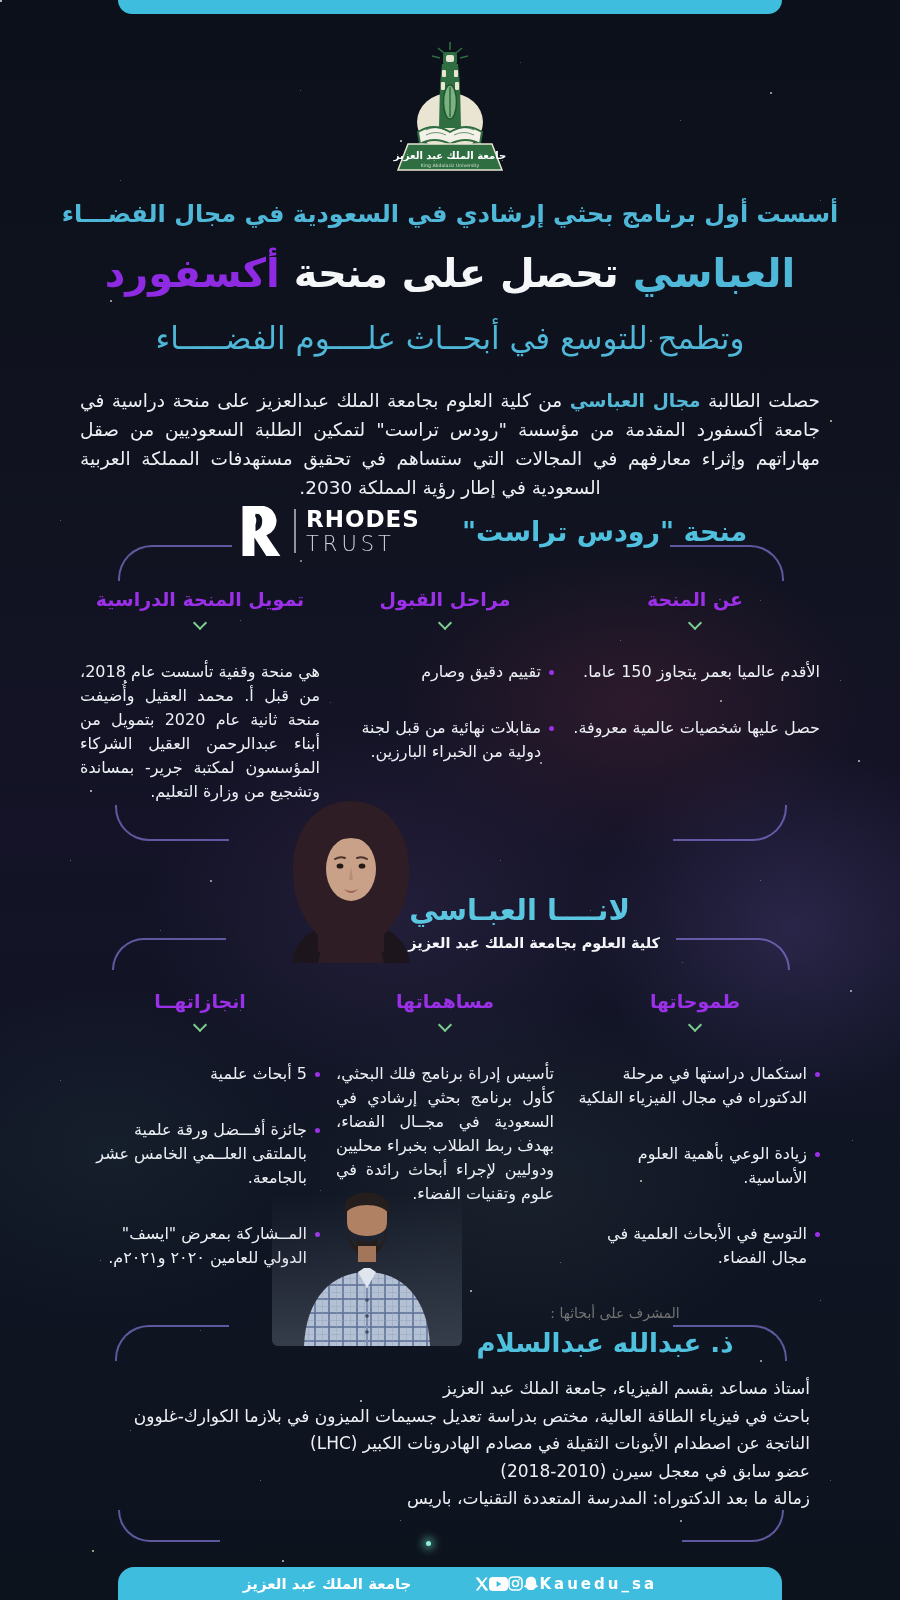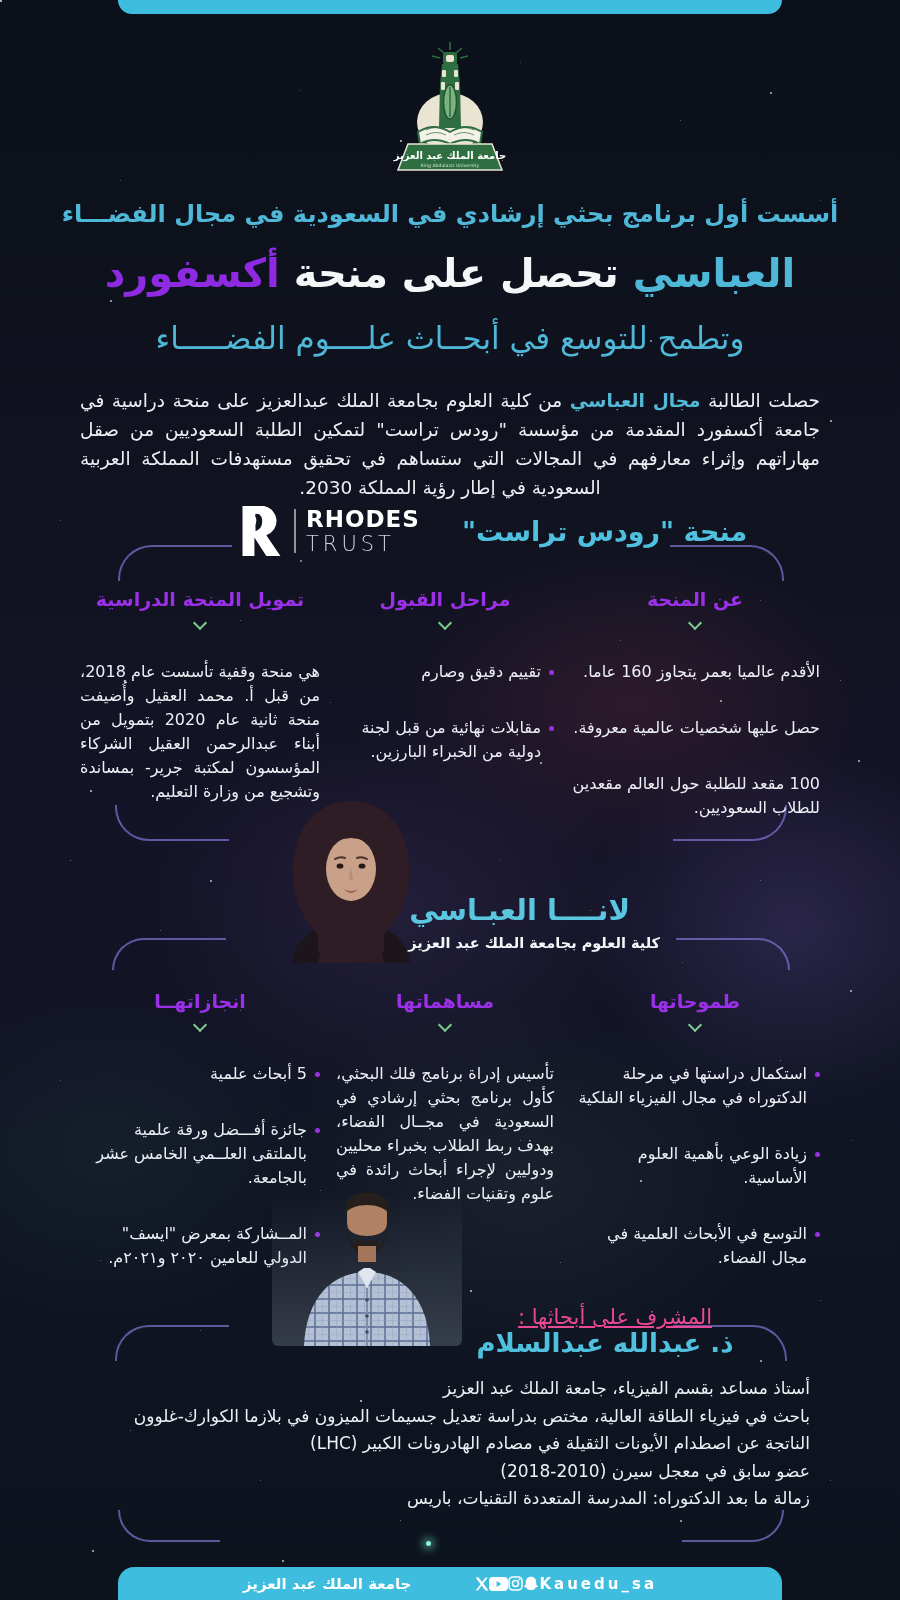--- a/index.html
+++ b/index.html
@@ -87,22 +87,22 @@
   .dot{flex:0 0 auto;width:5px;height:5px;border-radius:50%;background:#9b30e8;margin-top:10px;}
   .col.justify .li{text-align:justify;text-align-last:right;}
   
   .lana-photo{position:absolute;left:272px;top:795px;}
   .lana-name{position:absolute;left:430px;top:893px;width:200px;text-align:left;color:#5bc6e0;
     font-size:29px;font-weight:bold;direction:rtl;white-space:nowrap;}
   .lana-sub{position:absolute;left:400px;top:935px;width:260px;text-align:right;color:#f4f6f8;
     font-size:14.5px;font-weight:bold;direction:rtl;}
   
   .sup-photo{position:absolute;left:252px;top:1180px;}
-  .sup-label{position:absolute;left:470px;top:1305px;width:290px;text-align:center;color:#ec4899;
-    font-size:21px;direction:rtl;text-decoration:underline;}
+  .sup-label{position:absolute;left:470px;top:1305px;width:290px;text-align:center;color:#737373;
+    font-size:14px;direction:rtl;}
   .sup-name{position:absolute;left:440px;top:1328px;width:330px;text-align:center;color:#4fc0dd;
     font-size:26px;font-weight:bold;direction:rtl;}
   .sup-bio{position:absolute;left:90px;top:1375px;width:720px;direction:rtl;}
   .sup-bio .li{font-size:17px;line-height:27.5px;margin:0;text-align:right;}
 </style>
 </head>
 <body>
 
 <div class="stars-a"></div>
 <div class="stars-b"></div>
@@ -173,23 +173,22 @@
     </div>
   </div>
   <div class="rhodes-title">منحة "رودس تراست"</div>
 </div>
 
 <div class="cols cols-rhodes">
   <div class="col">
     <div class="col-h">عن المنحة</div>
     <div class="chev"></div>
     <div>
-        <div class="li"><span>الأقدم عالميا بعمر يتجاوز 160 عاما.</span></div>
+        <div class="li"><span>الأقدم عالميا بعمر يتجاوز 150 عاما.</span></div>
         <div class="li"><span>حصل عليها شخصيات عالمية معروفة.</span></div>
-        <div class="li"><span>100 مقعد للطلبة حول العالم مقعدين للطلاب السعوديين.</span></div>
       </div>
   </div>
   <div class="col">
     <div class="col-h">مراحل القبول</div>
     <div class="chev"></div>
     <div>
         <div class="li b">
           <span class="dot"></span>
           <span>تقييم دقيق وصارم</span>
         </div>

